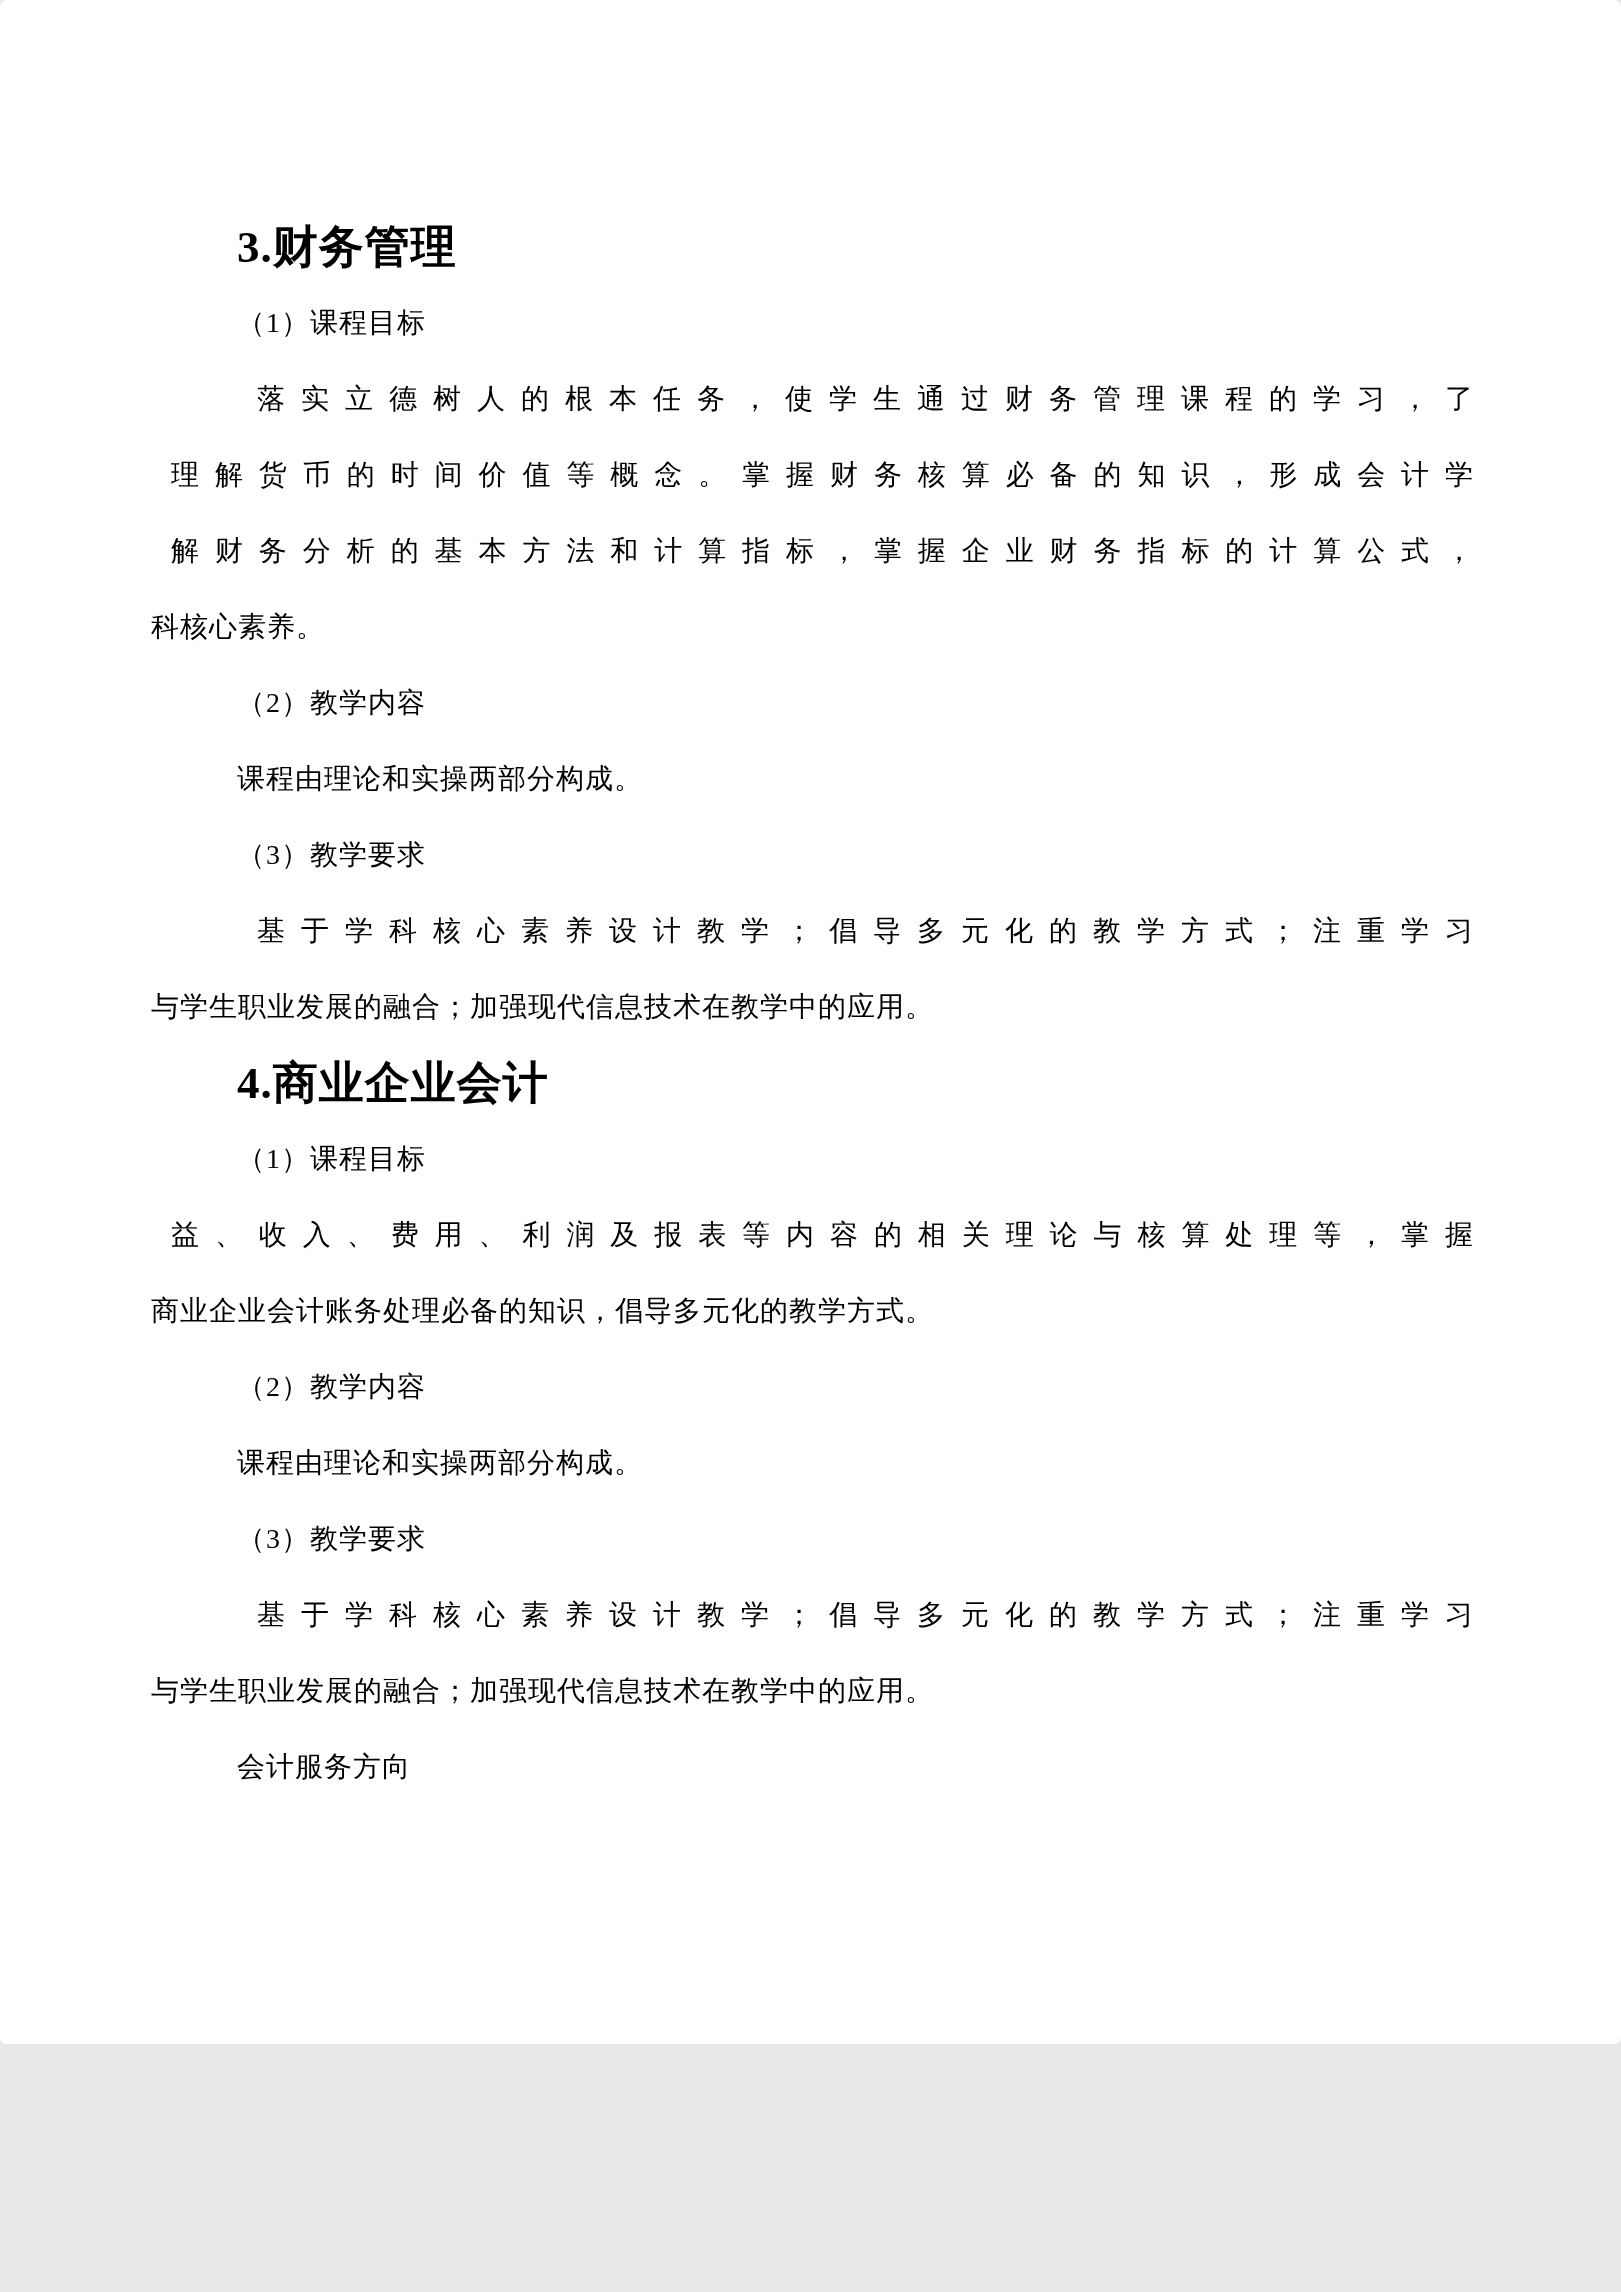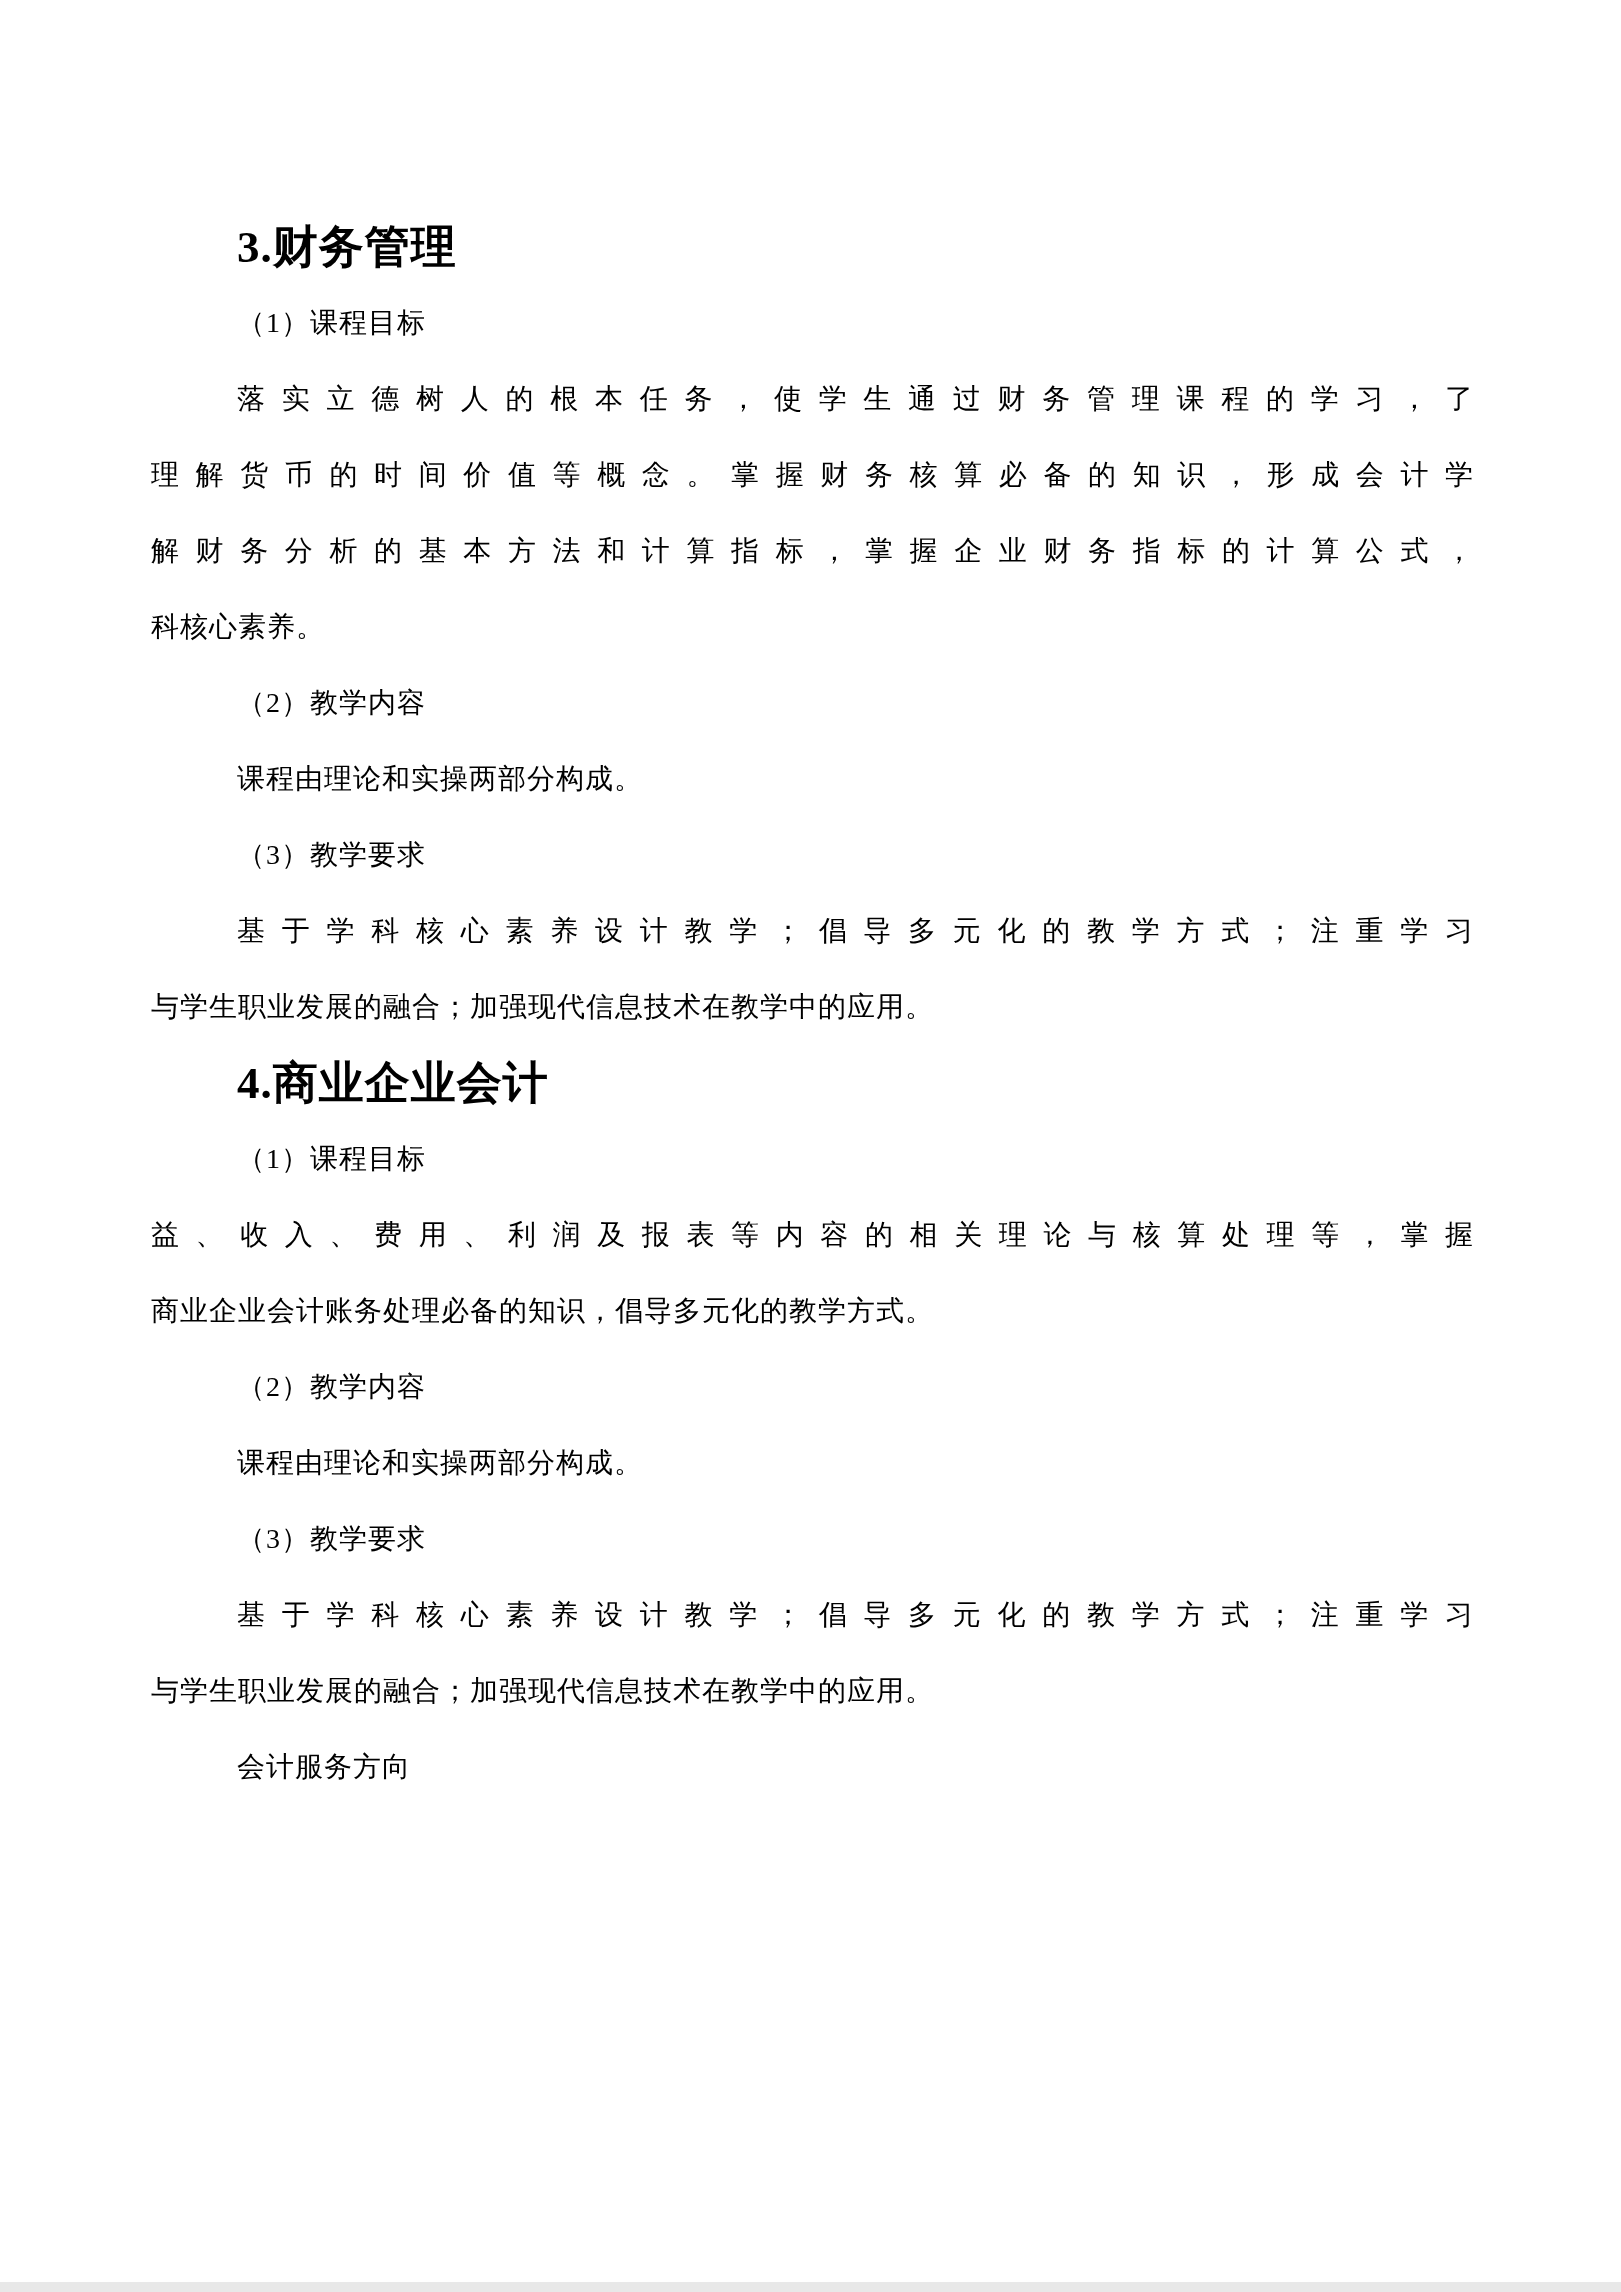--- a/index.html
+++ b/index.html
@@ -3,24 +3,25 @@
 <meta charset="utf-8">
 <style>
   html, body {
     margin: 0;
     padding: 0;
     background: #e8e8e8;
   }
   .page {
     position: relative;
     width: 1621px;
-    height: 2282px;
+    height: 2044px;
     background: #ffffff;
     overflow: hidden;
     font-family: "Liberation Serif", "DejaVu Serif", serif;
+    border-radius: 7px;
   }
   .text-area {
     position: absolute;
     left: 151px;
     top: 209px;
     width: 1323px;
   }
   .line {
     height: 76px;
     line-height: 76px;
@@ -30,20 +31,21 @@
     white-space: nowrap;
     text-align: left;
   }
   
   .line.indent {
     text-indent: 86px;
   }
   
   .line.stretch {
     text-align-last: justify;
+    margin-left: 20px;
   }
   
   .line.heading {
     font-size: 45px;
     font-weight: bold;
     letter-spacing: 1px;
   }
 </style>
 </head>
 <body>

